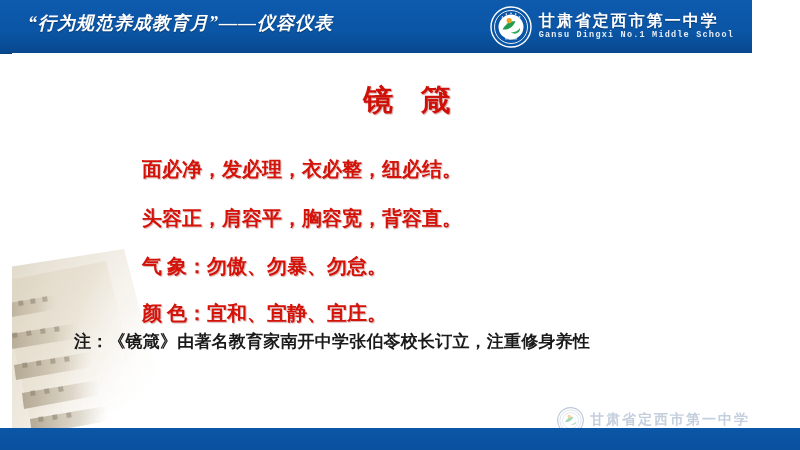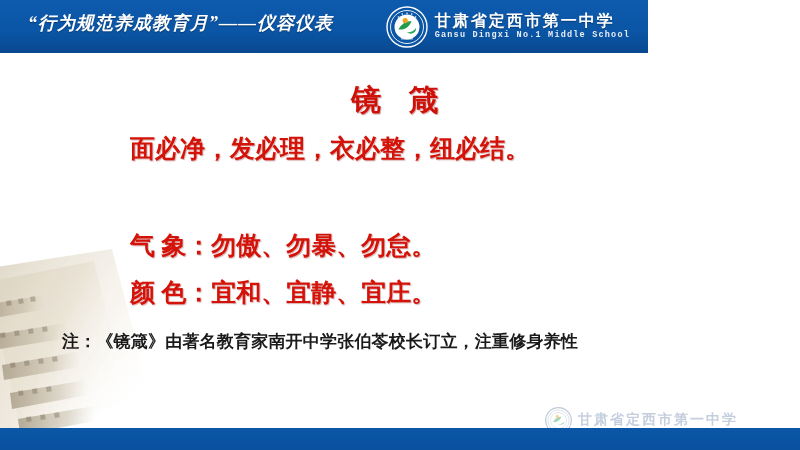--- a/index.html
+++ b/index.html
@@ -16,21 +16,21 @@
     width: 800px;
     height: 450px;
     overflow: hidden;
     background: #ffffff;
   }
 
   
   .header-bar {
     position: absolute;
     left: 0; top: 0;
-    width: 648px;
+    width: 752px;
     height: 53px;
     background: linear-gradient(180deg, #0e5aad 0%, #0a55a5 60%, #08488f 100%);
     box-shadow: 0 1px 0 #083f7e;
   }
   .header-title {
     position: absolute;
     left: 28px;
     top: 11px;
     color: #ffffff;
     font-size: 18px;
@@ -81,21 +81,21 @@
     font-weight: bold;
     letter-spacing: 1.2px;
     white-space: nowrap;
     margin-top: 2px;
     font-family: Liberation Mono, monospace;
   }
 
   
   .body-area {
     position: absolute;
-    left: 0;
+    left: 12px;
     top: 53px;
     width: 750px;
     height: 375px;
     background: #ffffff;
     overflow: hidden;
   }
 
   
   .watermark {
     position: absolute;
@@ -120,25 +120,26 @@
     font-weight: bold;
     letter-spacing: 10px;
     font-family: "Liberation Serif", "DejaVu Serif", serif;
     text-shadow: 1px 1px 1px rgba(120,0,0,0.35);
   }
 
   .verse {
     position: absolute;
     left: 130px;
     color: #d41208;
-    font-size: 25px;
+    font-size: 20px;
     font-weight: bold;
     font-family: "Liberation Serif", "DejaVu Serif", serif;
     white-space: nowrap;
     text-shadow: 1px 1px 1px rgba(120,0,0,0.3);
+    margin-top: 24px;
   }
   .verse-1 { top: 79px; }
   .verse-2 { top: 128px; }
   .verse-3 { top: 176px; }
   .verse-4 { top: 223px; }
 
   .note-line {
     position: absolute;
     left: 62px;
     color: #1a1a1a;
@@ -279,20 +280,21 @@
           <rect x="44" y="174" width="5" height="5" transform="rotate(-9 44 174)"></rect>
           <rect x="58" y="172" width="5" height="5" transform="rotate(-9 58 172)"></rect>
           <rect x="72" y="170" width="5" height="5" transform="rotate(-9 72 170)"></rect>
         </g>
       </svg>
     </span>
 
     <div class="main-title">镜    箴</div>
 
     <div class="verse verse-1">面必净，发必理，衣必整，纽必结。</div>
+    <div class="verse verse-2">头容正，肩容平，胸容宽，背容直。</div>
     <div class="verse verse-3">气 象：勿傲、勿暴、勿怠。</div>
     <div class="verse verse-4">颜 色：宜和、宜静、宜庄。</div>
 
     <div class="note-line note-1">注：《镜箴》由著名教育家南开中学张伯苓校长订立，注重修身养性</div>
 
     <div class="footer-logo-block">
       <span class="footer-emblem">
         <svg viewBox="0 0 42 42" xmlns="http://www.w3.org/2000/svg">
           <circle cx="21" cy="21" r="20" fill="#ffffff" stroke="#6f88aa" stroke-width="1.8"></circle>
           <circle cx="21" cy="21" r="16.5" fill="none" stroke="#8ba0bd" stroke-width="1"></circle>

